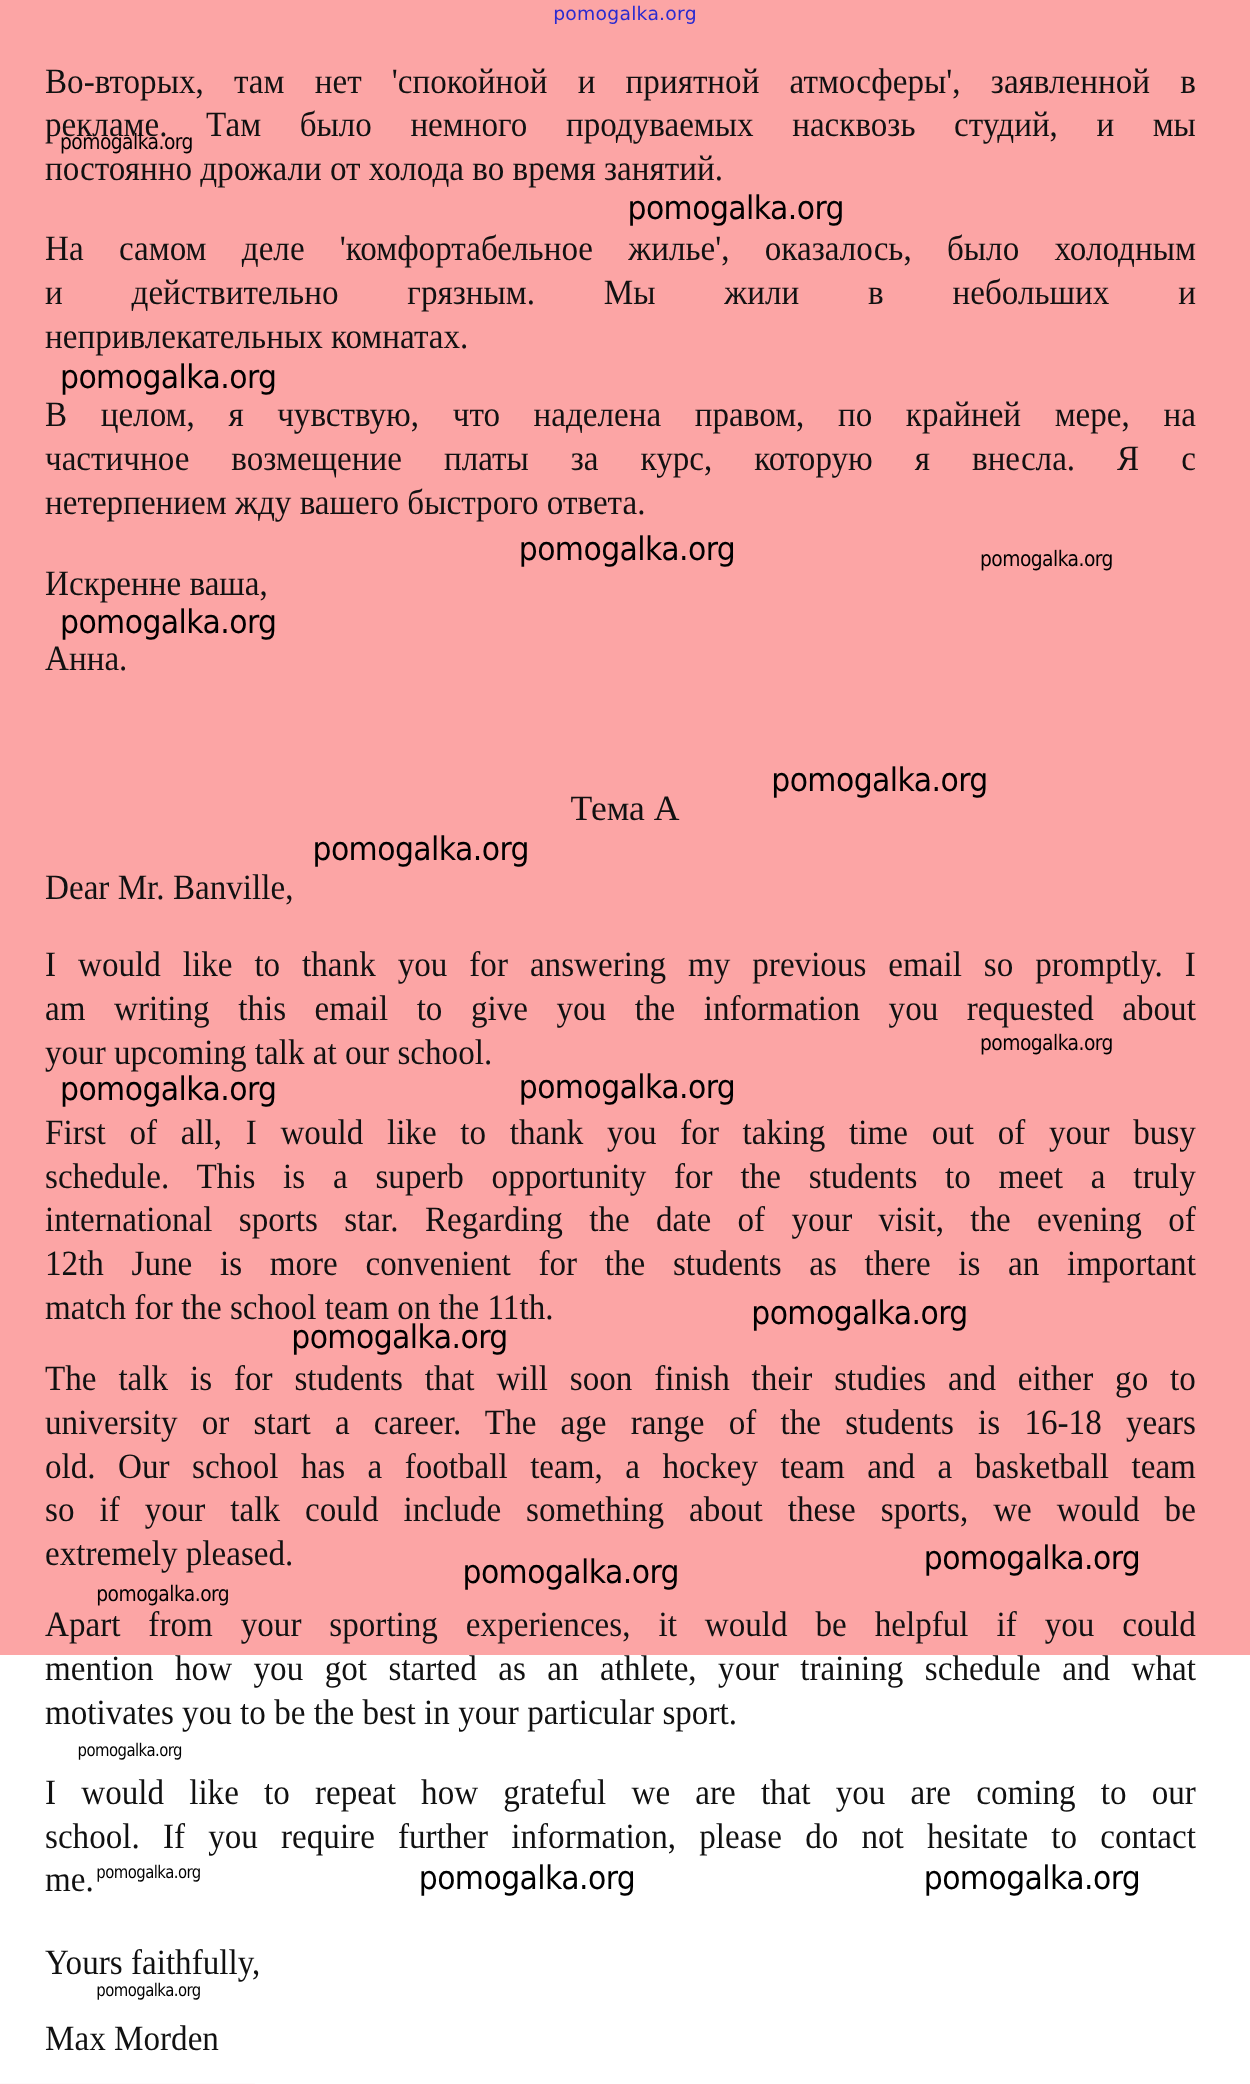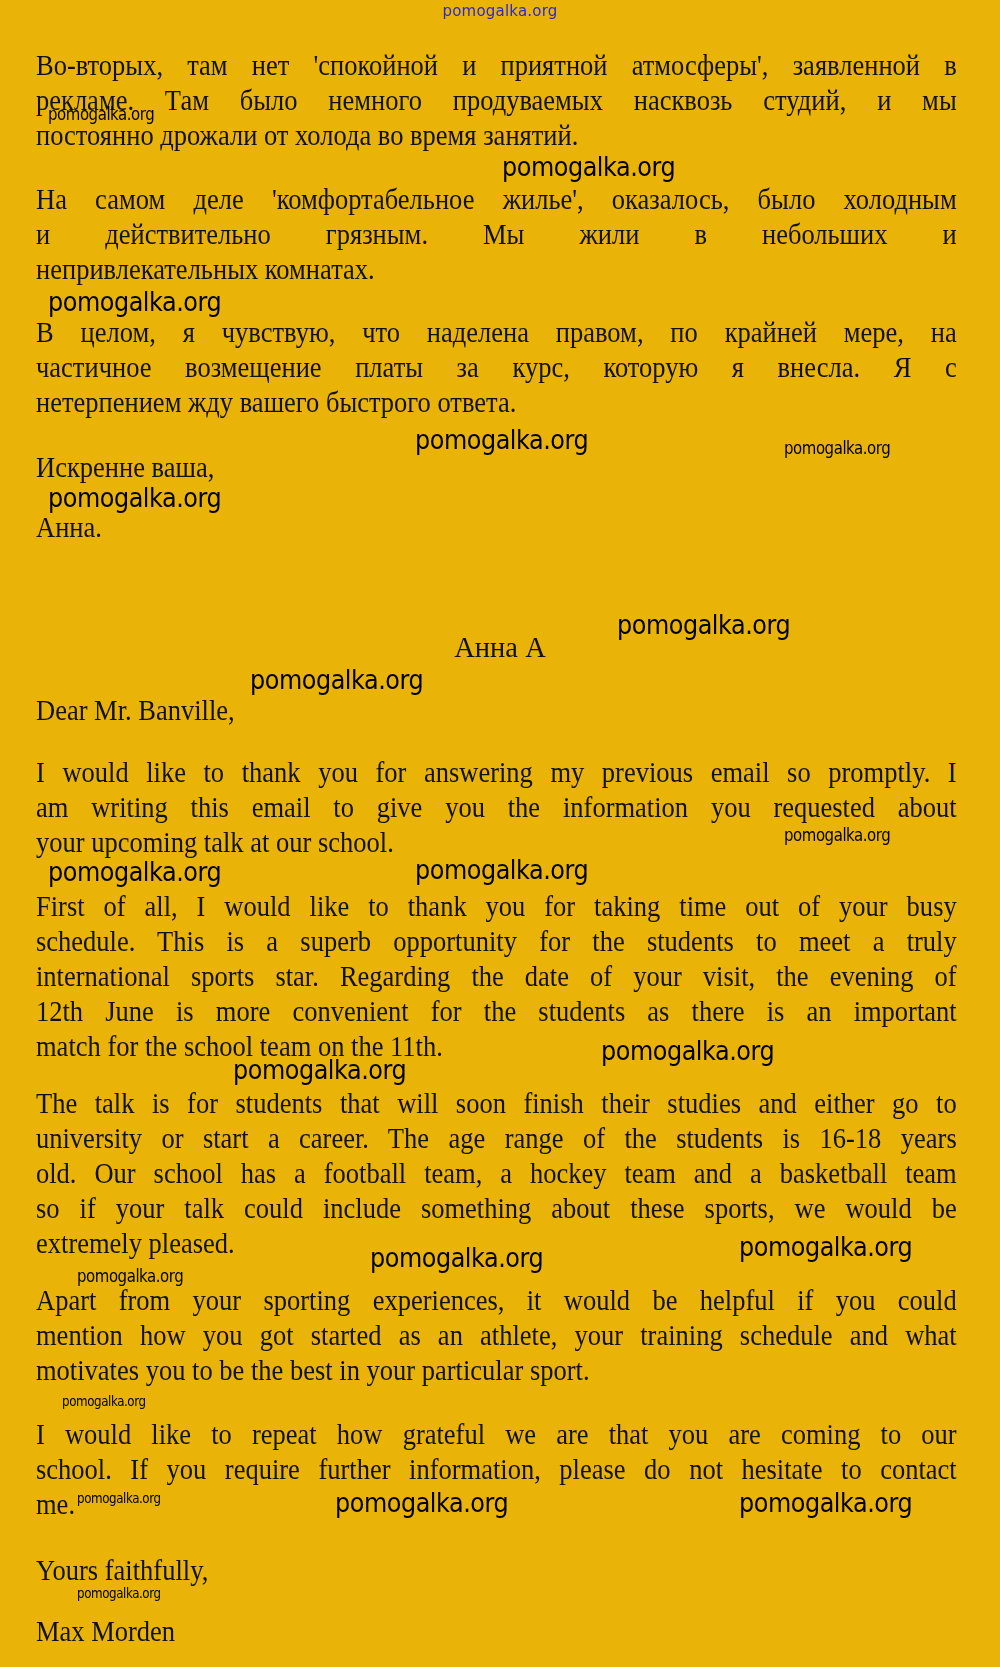--- a/index.html
+++ b/index.html
@@ -10,22 +10,22 @@
     body {
       width: 1000px;
       height: 1667px;
       position: relative;
       overflow: hidden;
     }
     .page {
       position: absolute;
       left: 0; top: 0;
       width: 1000px;
-      height: 1667px;
-      background: #eab308;
+      height: 1324px;
+      background: #fca5a5;
     }
     .site-header {
       position: absolute;
       top: 2px;
       left: 0;
       width: 1000px;
       text-align: center;
       font-family: "DejaVu Sans", sans-serif;
       font-size: 15px;
       color: #2a2ad0;
@@ -109,21 +109,21 @@
 
   <div class="para" style="top:315px;">
     <span class="line">В целом, я чувствую, что наделена правом, по крайней мере, на</span>
     <span class="line">частичное возмещение платы за курс, которую я внесла. Я с</span>
     <span class="line last">нетерпением жду вашего быстрого ответа.</span>
   </div>
 
   <div class="single" style="top:450px;">Искренне ваша,</div>
   <div class="single" style="top:510px;">Анна.</div>
 
-  <div class="center-title">Анна А</div>
+  <div class="center-title">Тема А</div>
 
   <div class="single" style="top:693px;">Dear Mr. Banville,</div>
 
   <div class="para" style="top:755px;">
     <span class="line">I would like to thank you for answering my previous email so promptly. I</span>
     <span class="line">am writing this email to give you the information you requested about</span>
     <span class="line last">your upcoming talk at our school.</span>
   </div>
 
   <div class="para" style="top:889px;">

